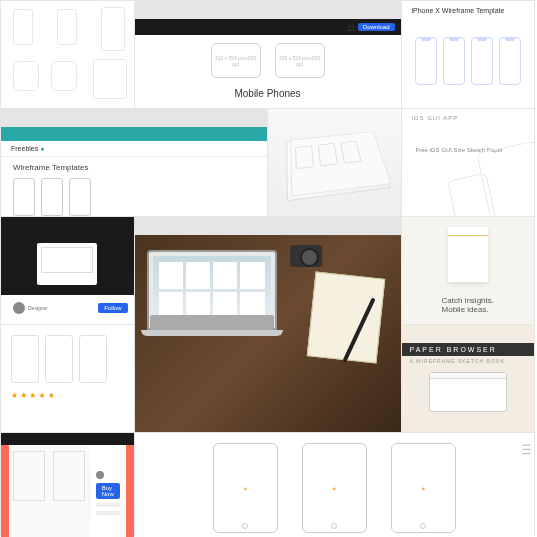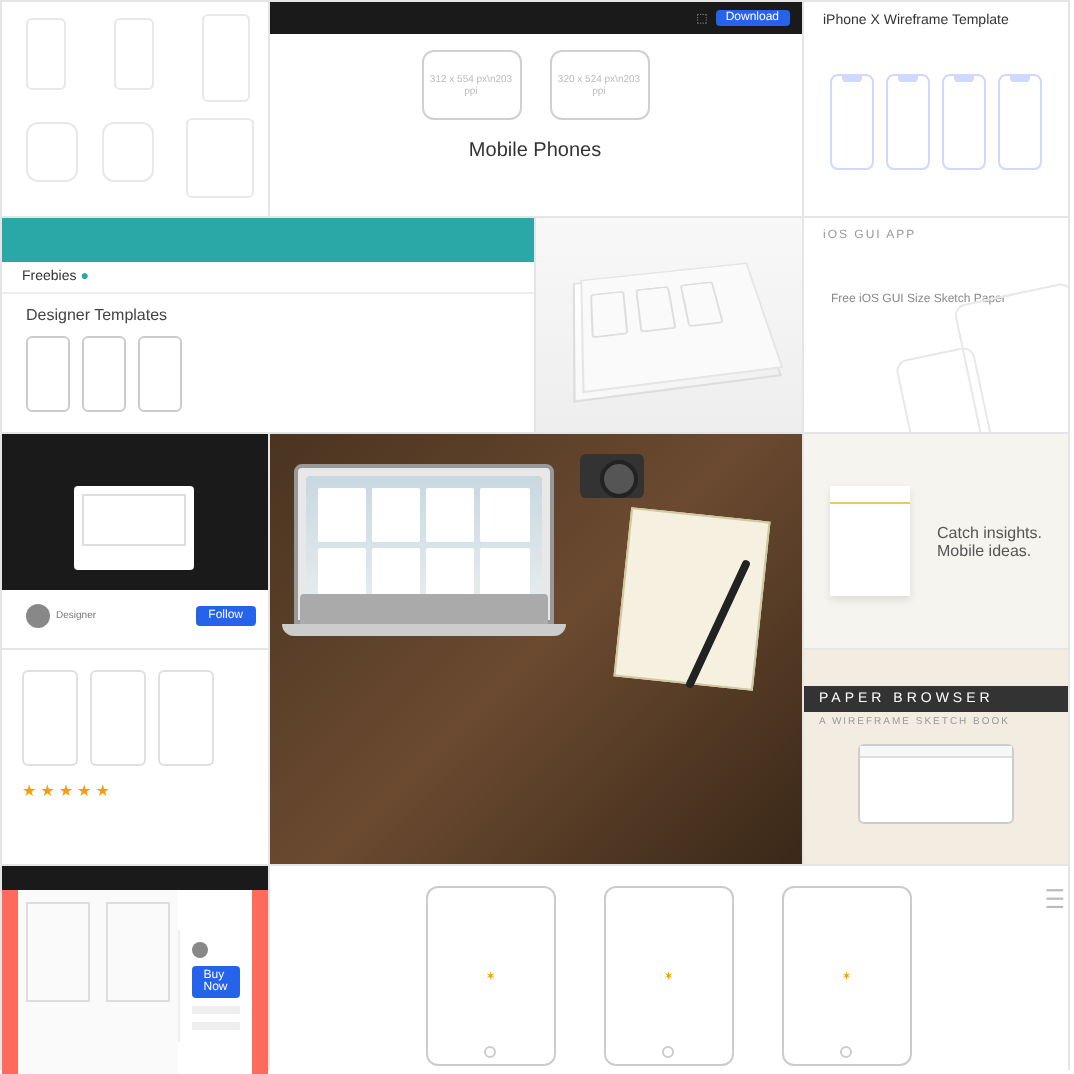--- a/index.html
+++ b/index.html
@@ -25,21 +25,21 @@
   }
   .cell {
     background: #fff;
     position: relative;
     overflow: hidden;
     display: flex;
     flex-direction: column;
     align-items: center;
     justify-content: center;
   }
-  .span-2 { grid-column: span 2; }
+  .span-2 { grid-column: span 2; margin-top: 18px; }
   .span-3 { grid-column: span 3; }
 
   
   .thin-device {
     position: absolute;
     border: 1px solid #e8e8e8;
     border-radius: 3px;
   }
 
   
@@ -358,21 +358,21 @@
         </div>
     </div>
   </div>
 
   <div class="cell span-2" style="justify-content:flex-start;">
     <div class="teal-header"></div>
     <div style="width:100%;background:#fff;padding:4px 10px;font-size:7px;color:#333;border-bottom:1px solid #eee;">
       <span>Freebies</span>
       <span style="color:#2aa8a8;">●</span>
     </div>
-    <div style="align-self:flex-start;margin:6px 12px;font-size:8px;color:#444;">Designer Templates</div>
+    <div style="align-self:flex-start;margin:6px 12px;font-size:8px;color:#444;">Wireframe Templates</div>
     <div style="display:flex;gap:6px;margin-left:12px;align-self:flex-start;">
       <div class="tiny-phone"></div>
       <div class="tiny-phone"></div>
       <div class="tiny-phone"></div>
     </div>
   </div>
 
   <div class="cell" style="background:linear-gradient(180deg,#f8f8f8,#eee);">
     <div class="paper-stack">
       <div class="ps-frame" style="left:8px;top:8px;width:18px;height:28px;"></div>
@@ -419,21 +419,21 @@
         </div>
       </div>
       <div class="keyboard"></div>
       <div class="laptop-base"></div>
       <div class="camera"></div>
       <div class="notebook"></div>
       <div class="pen"></div>
     </div>
   </div>
 
-  <div class="cell" style="background:#f5f4ee;flex-direction:row;gap:14px;align-items:center;">
+  <div class="cell" style="background:#f5f4ee;flex-direction:column;gap:14px;align-items:center;">
     <div class="insight-pad"></div>
     <div>
       <div style="font-size:8px;color:#555;">Catch insights.</div>
       <div style="font-size:8px;color:#555;">Mobile ideas.</div>
     </div>
   </div>
 
   <div class="cell" style="justify-content:flex-start;align-items:flex-start;padding:10px;">
     <div style="display:flex;gap:6px;">
       <div style="width:28px;height:48px;border:1px solid #e0e0e0;border-radius:3px;"></div>

